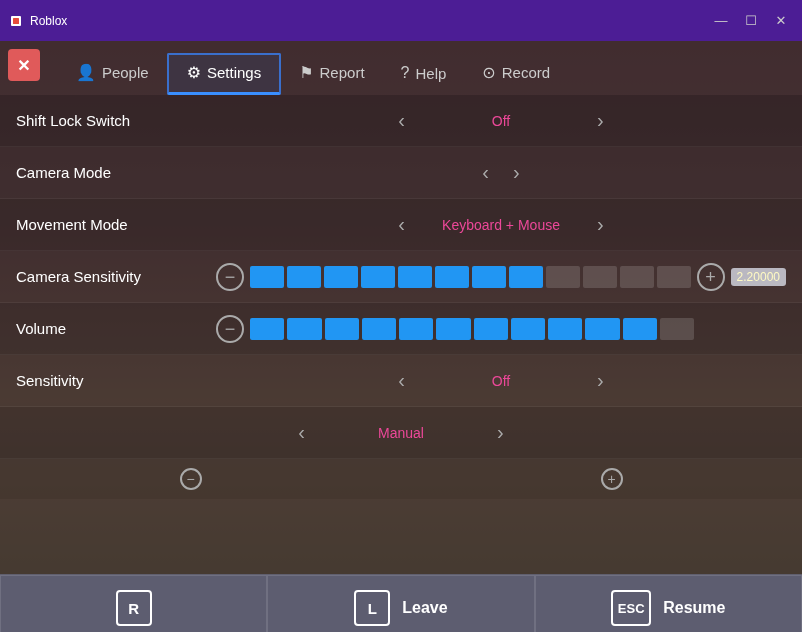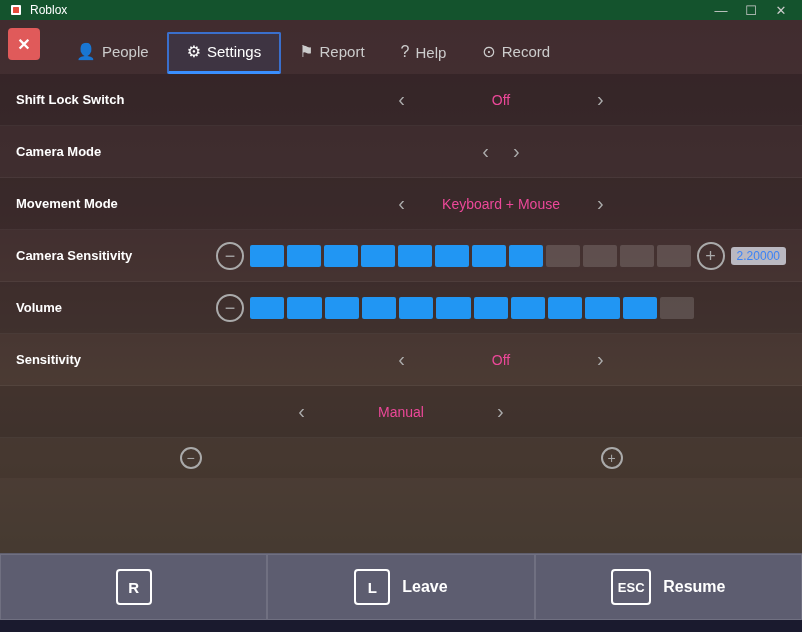--- a/index.html
+++ b/index.html
@@ -7,22 +7,22 @@
       width: 802px;
       height: 632px;
       font-family: 'Segoe UI', Arial, sans-serif;
       overflow: hidden;
       background: #1a1a2e;
     }
 
     
     #title-bar {
       width: 100%;
-      height: 20px;
-      background: #14532d;
+      height: 41px;
+      background: #4c1d95;
       display: flex;
       align-items: center;
       justify-content: space-between;
       padding: 0 8px;
       user-select: none;
     }
     #title-bar-left {
       display: flex;
       align-items: center;
       gap: 6px;
@@ -161,22 +161,22 @@
     }
     .setting-row:nth-child(odd) {
       background: rgba(0,0,0,0.18);
     }
     .setting-row:nth-child(even) {
       background: rgba(0,0,0,0.08);
     }
 
     .setting-label {
       color: #fff;
-      font-size: 13px;
-      font-weight: 700;
+      font-size: 15px;
+      font-weight: 400;
       width: 200px;
       flex-shrink: 0;
     }
 
     .setting-control {
       flex: 1;
       display: flex;
       align-items: center;
       justify-content: center;
       gap: 8px;
@@ -231,21 +231,21 @@
     .slider-seg {
       height: 22px;
       flex: 1;
       border-radius: 2px;
     }
     .slider-seg.filled { background: #2196f3; }
     .slider-seg.empty { background: rgba(255,255,255,0.15); }
 
     .slider-value-box {
       background: rgba(200,200,210,0.9);
-      color: #3b82f6;
+      color: #fef9c3;
       font-size: 12px;
       padding: 2px 6px;
       border-radius: 3px;
       min-width: 52px;
       text-align: center;
     }
 
     
     .partial-row {
       height: 40px;

